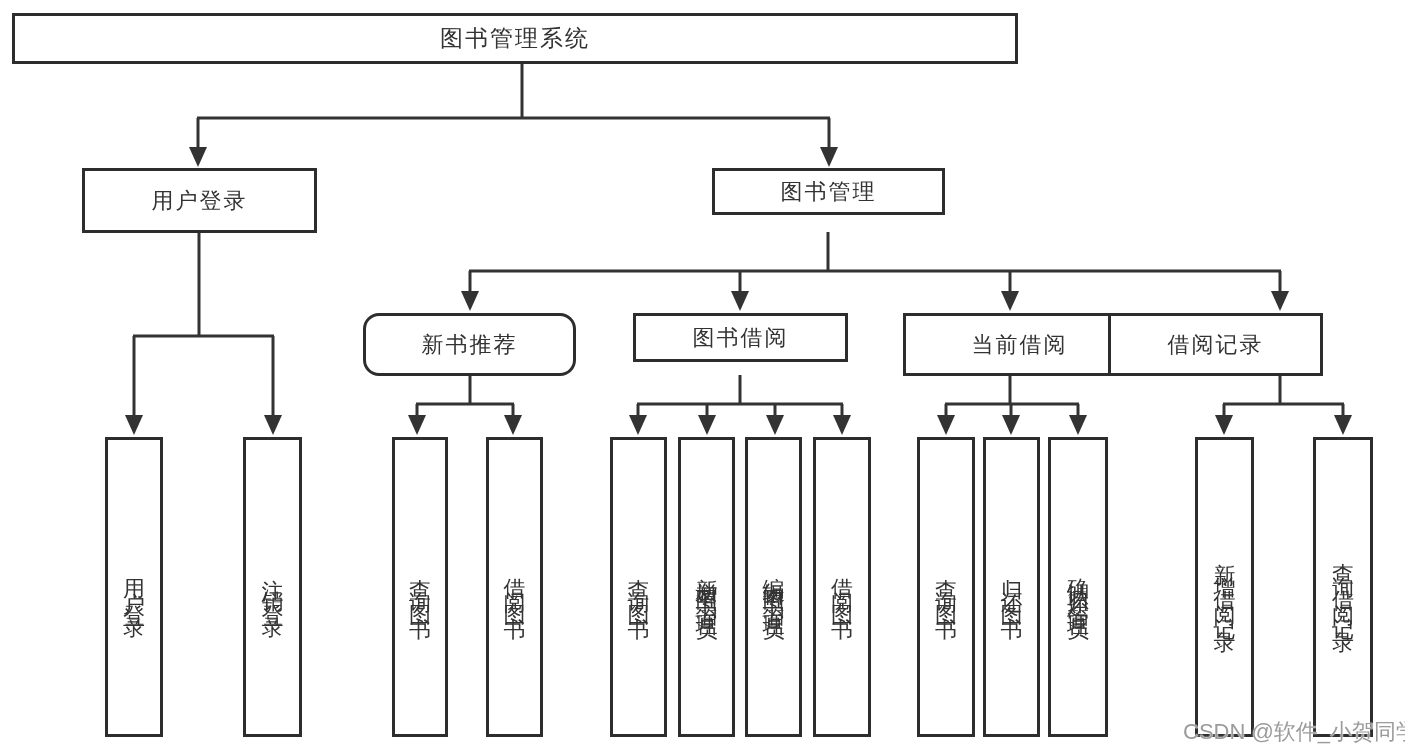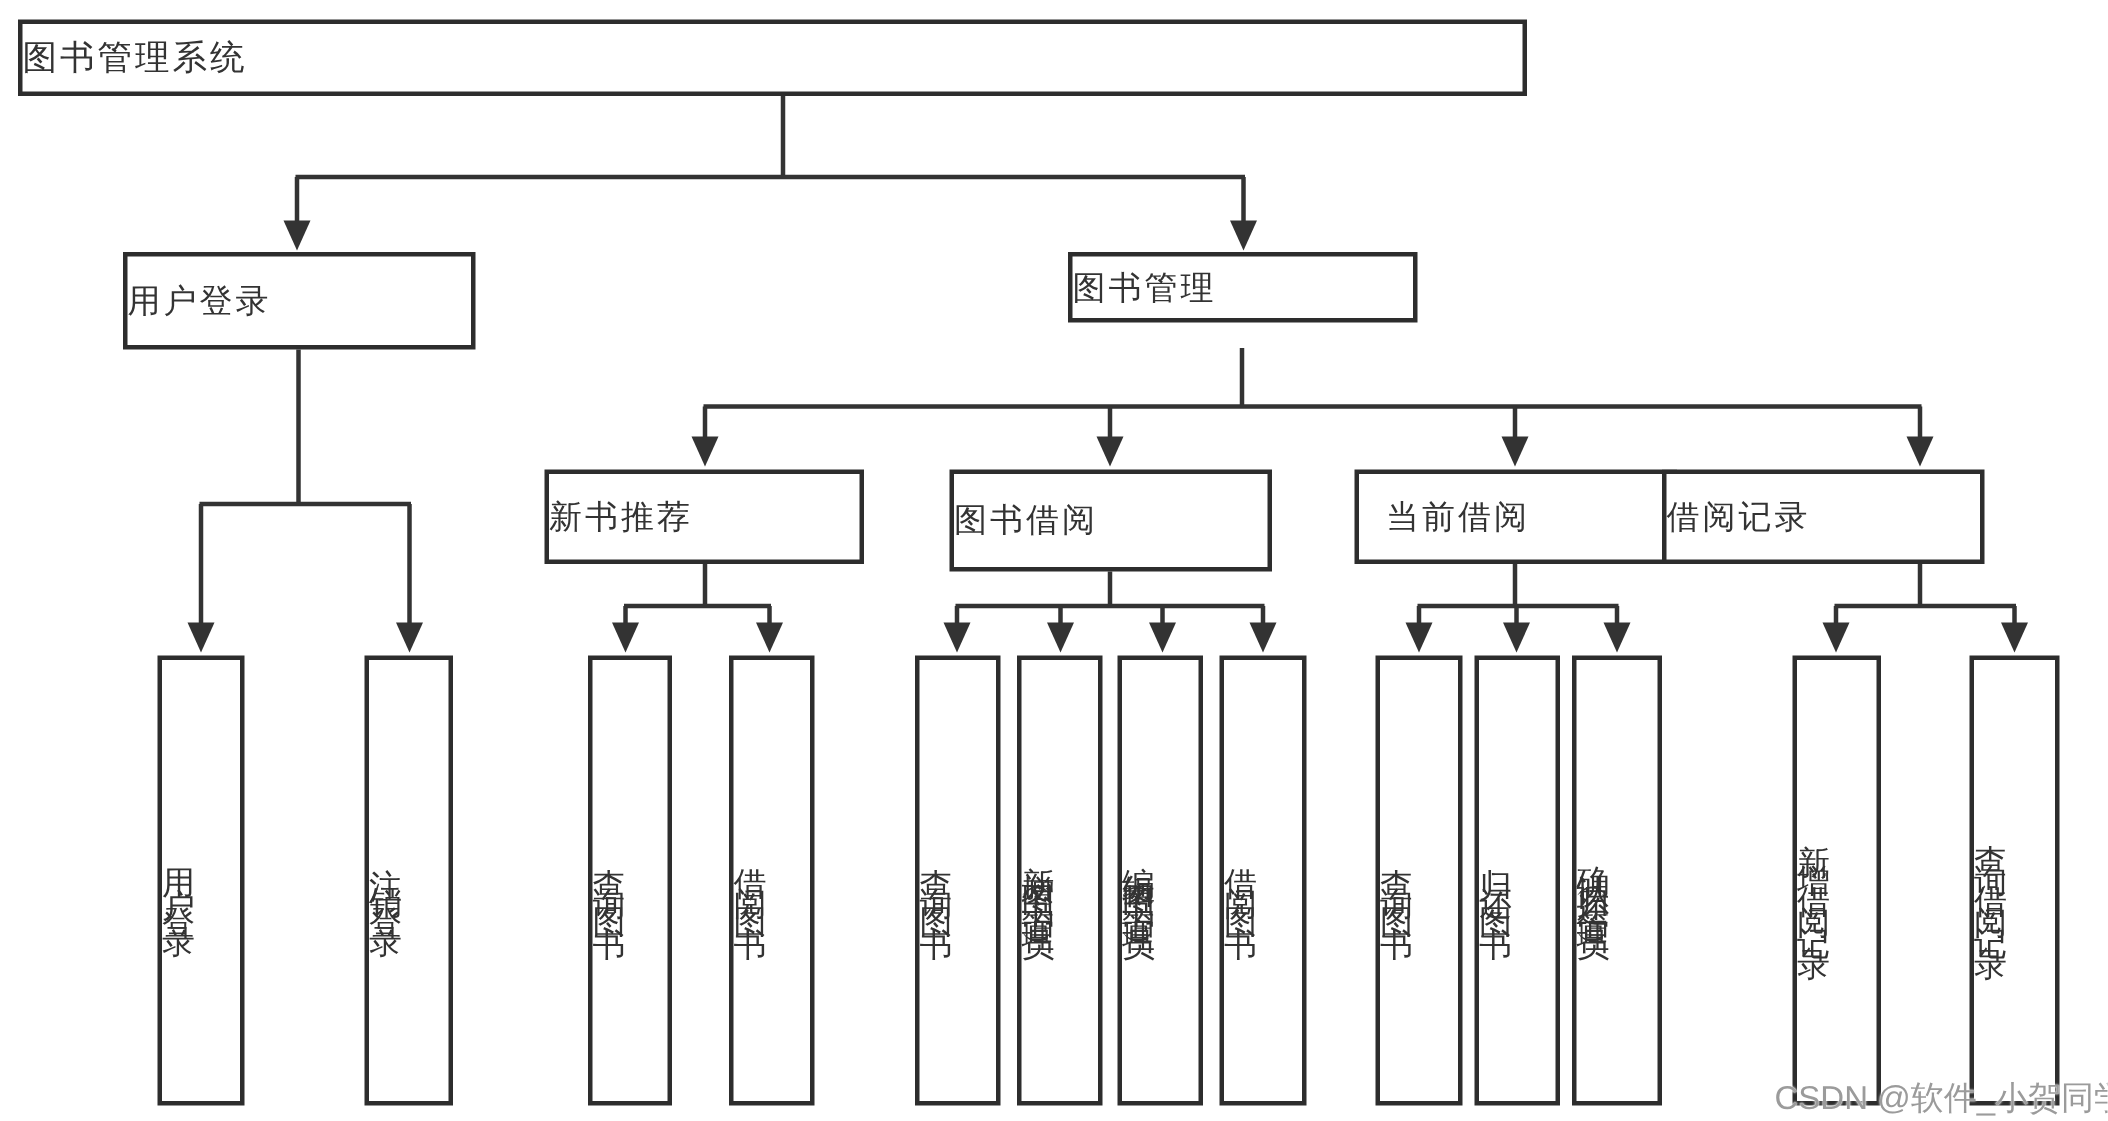--- a/index.html
+++ b/index.html
@@ -19,21 +19,21 @@
   }
   #connectors line { stroke: #333333; stroke-width: 3; }
   #connectors polygon { fill: #333333; stroke: none; }
   .box {
     position: absolute;
     box-sizing: border-box;
     border: 3px solid #2d2d2d;
     background: #ffffff;
     display: flex;
     align-items: center;
-    justify-content: flex-start;
+    justify-content: center;
     z-index: 2;
     color: #333333;
   }
   .hlabel {
     font-size: 22px;
     letter-spacing: 2px;
     color: #333333;
     white-space: nowrap;
   }
   .root .hlabel { font-size: 23px; }
@@ -133,24 +133,24 @@
     <span class="hlabel">图书管理系统</span>
   </div>
 
   <div class="box" style="left:82px; top:168px; width:235px; height:65px;">
     <span class="hlabel">用户登录</span>
   </div>
   <div class="box" style="left:712px; top:168px; width:233px; height:47px;">
     <span class="hlabel">图书管理</span>
   </div>
 
-  <div class="box" style="left:363px; top:313px; width:213px; height:63px;">
+  <div class="box" style="left:363px; top:313px; width:213px; height:63px;border-radius:16px;">
     <span class="hlabel">新书推荐</span>
   </div>
-  <div class="box" style="left:633px; top:313px; width:215px; height:68px;">
+  <div class="box" style="left:633px; top:313px; width:215px; height:49px;">
     <span class="hlabel">图书借阅</span>
   </div>
   <div class="box" style="left:903px; top:313px; width:215px; height:63px;padding-left:18px;">
     <span class="hlabel">当前借阅</span>
   </div>
   <div class="box" style="left:1108px; top:313px; width:215px; height:63px;">
     <span class="hlabel">借阅记录</span>
   </div>
 
   <div class="box" style="left:105px; top:437px; width:58px; height:300px;">

